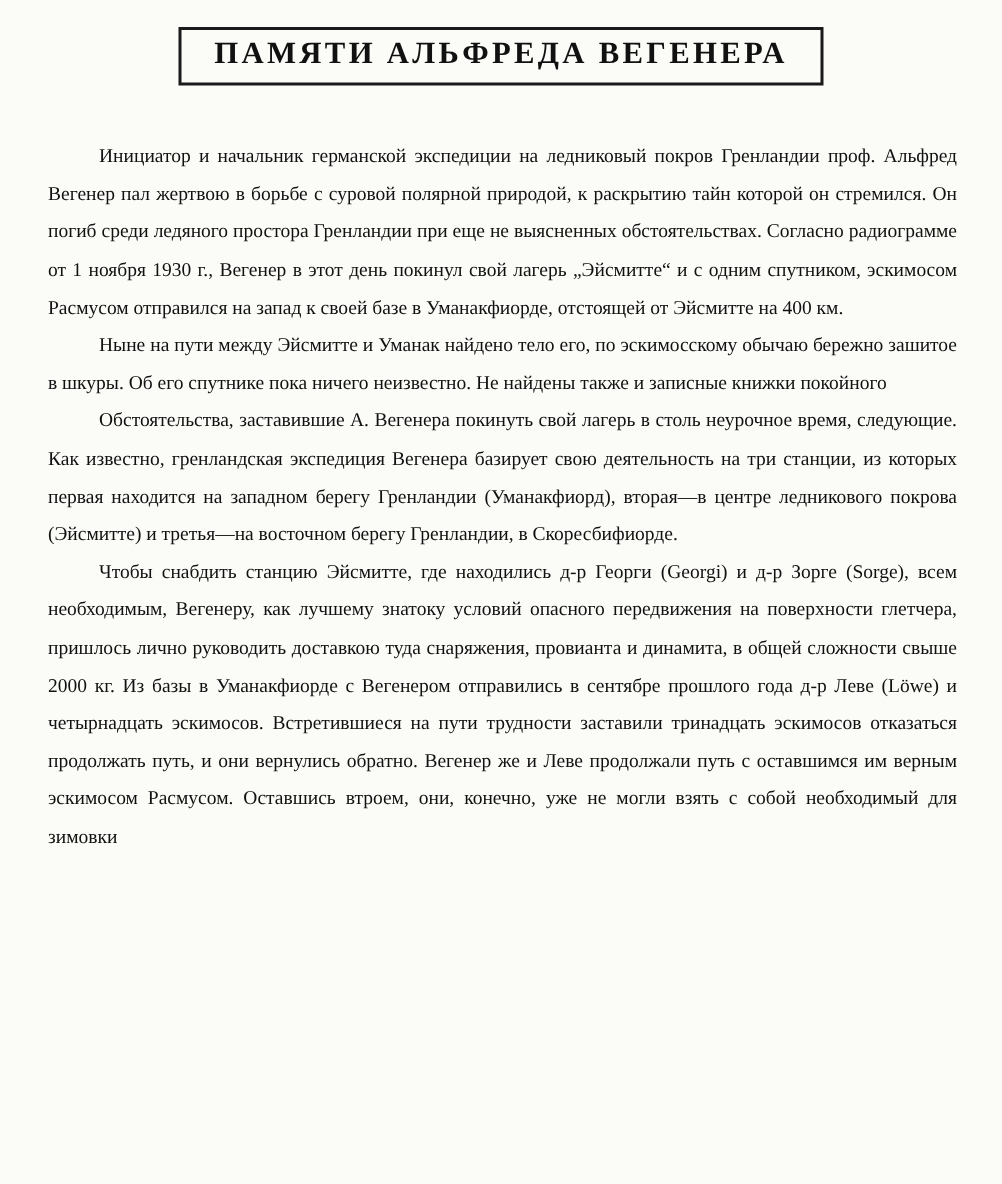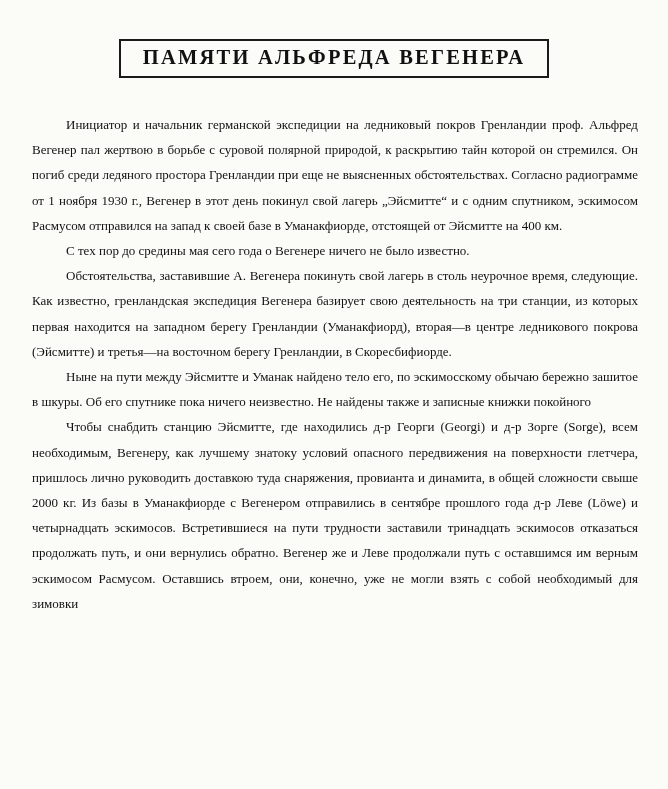--- a/index.html
+++ b/index.html
@@ -12,21 +12,21 @@
     background: #fdfdfb;
     font-family: "Liberation Serif", "DejaVu Serif", serif;
     color: #111;
     overflow: hidden;
   }
   .page {
     position: relative;
     width: 668px;
     height: 789px;
     box-sizing: border-box;
-    padding: 35px 26px 0 26px;
+    padding: 14px 26px 0 26px;
     background: #fbfbf8;
   }
   .title-wrap {
     display: flex;
     justify-content: center;
     margin-top: 4px;
     margin-bottom: 34px;
   }
   .title-box {
     border: 2px solid #1a1a1a;
@@ -66,19 +66,18 @@
 <div class="page">
 
   <div class="title-wrap">
     <div class="title-box">
       <div class="title-text sp">ПАМЯТИ АЛЬФРЕДА ВЕГЕНЕРА</div>
     </div>
   </div>
 
   <div class="body-text">
     <p class="para">Инициатор и начальник германской экспедиции на ледниковый покров Гренландии проф. Альфред Вегенер пал жертвою в борьбе с суровой полярной природой, к раскрытию тайн которой он стремился. Он погиб среди ледяного простора Гренландии при еще не выясненных обстоятельствах. Согласно радиограмме от 1 ноября 1930 г., Вегенер в этот день покинул свой лагерь „Эйсмитте“ и с одним спутником, эскимосом Расмусом отправился на запад к своей базе в Уманакфиорде, отстоящей от Эйсмитте на 400 км.</p>
-    <p class="para">С тех пор до средины мая сего года о Вегенере ничего не было известно.</p>
+    <p class="para">Ныне на пути между Эйсмитте и Уманак найдено тело его, по эскимосскому обычаю бережно зашитое в шкуры. Об его спутнике пока ничего неизвестно. Не найдены также и записные книжки покойного</p>
     <p class="para">Обстоятельства, заставившие А. Вегенера покинуть свой лагерь в столь неурочное время, следующие. Как известно, гренландская экспедиция Вегенера базирует свою деятельность на три станции, из которых первая находится на западном берегу Гренландии (Уманакфиорд), вторая—в центре ледникового покрова (Эйсмитте) и третья—на восточном берегу Гренландии, в Скоресбифиорде.</p>
-    <p class="para">Ныне на пути между Эйсмитте и Уманак найдено тело его, по эскимосскому обычаю бережно зашитое в шкуры. Об его спутнике пока ничего неизвестно. Не найдены также и записные книжки покойного</p>
     <p class="para">Чтобы снабдить станцию Эйсмитте, где находились д-р Георги (Georgi) и д-р Зорге (Sorge), всем необходимым, Вегенеру, как лучшему знатоку условий опасного передвижения на поверхности глетчера, пришлось лично руководить доставкою туда снаряжения, провианта и динамита, в общей сложности свыше 2000 кг. Из базы в Уманакфиорде с Вегенером отправились в сентябре прошлого года д-р Леве (Löwe) и четырнадцать эскимосов. Встретившиеся на пути трудности заставили тринадцать эскимосов отказаться продолжать путь, и они вернулись обратно. Вегенер же и Леве продолжали путь с оставшимся им верным эскимосом Расмусом. Оставшись втроем, они, конечно, уже не могли взять с собой необходимый для зимовки</p>
   </div>
 
 </div>
 
 </body></html>

